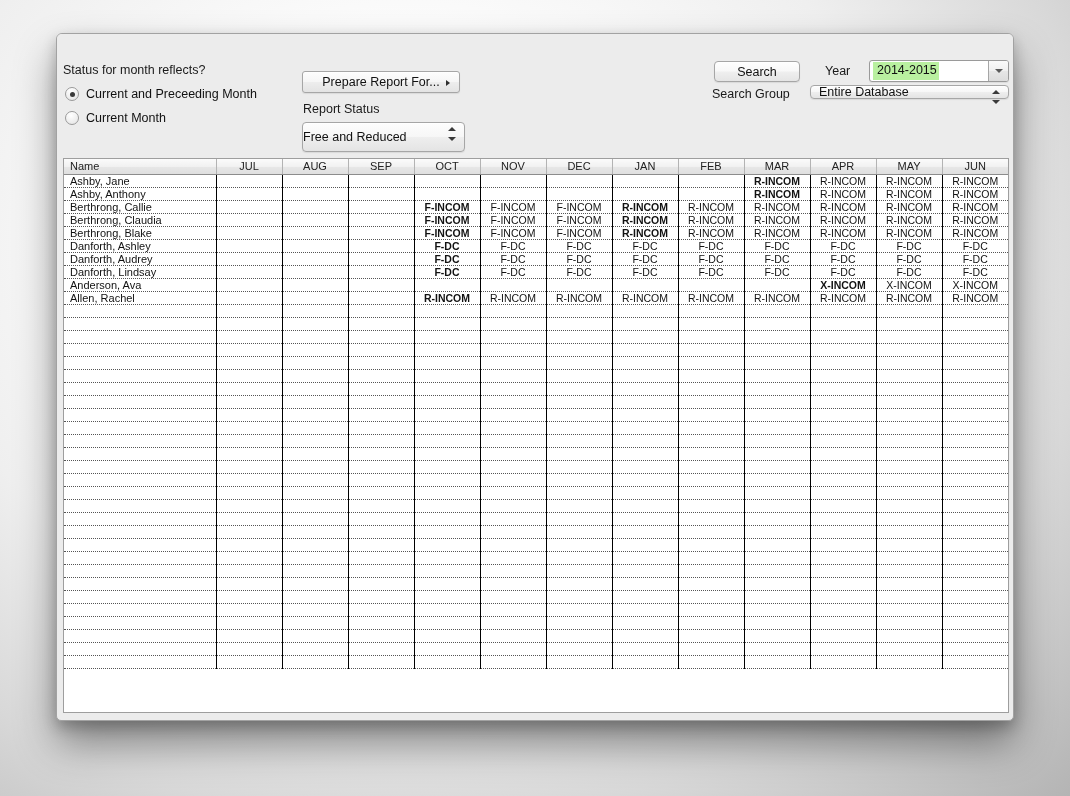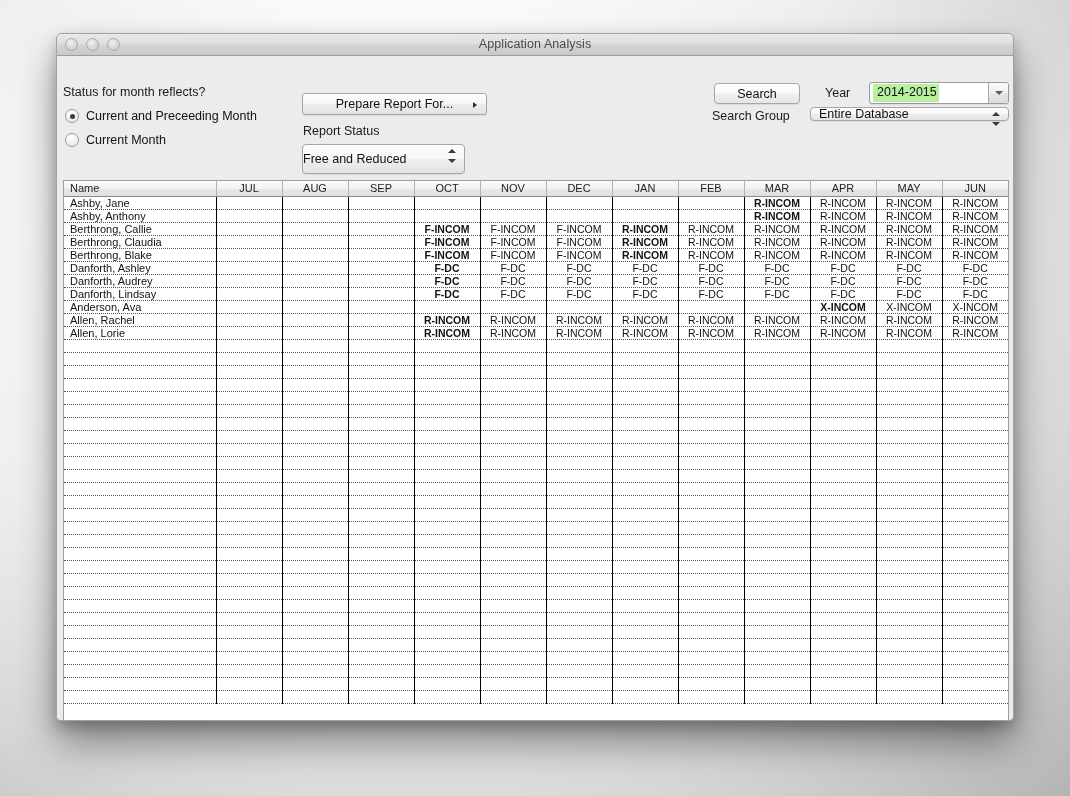--- a/index.html
+++ b/index.html
@@ -68,21 +68,21 @@
   }
   .radio.on::after {
     content: ""; position: absolute;
     left: 3.5px; top: 3.5px; width: 5px; height: 5px;
     border-radius: 50%; background: #3a3a3a;
   }
   .radio-row span { font-size: 12.5px; color: #111; }
 
   #prepare-report-button {
     position: absolute; left: 245px; top: 37px;
-    width: 185px; height: 22px;
+    width: 158px; height: 22px;
     background: linear-gradient(to bottom, #fdfdfd 0%, #f6f6f6 48%, #ededed 52%, #e3e3e3 100%);
     border: 1px solid #a6a6a6; border-radius: 3px;
     box-shadow: 0 1px 0 rgba(255,255,255,.7) inset, 0 1px 1px rgba(0,0,0,.08);
     display: flex; align-items: center; justify-content: center;
     font-size: 12.5px; color: #111;
     cursor: default;
   }
   #prepare-report-button .arrow-right {
     position: absolute; right: 9px; top: 8px;
     width: 0; height: 0;
@@ -216,28 +216,20 @@
     text-align: left; padding-left: 6px;
     font-size: 11px;
   }
   table.grid tbody td.bold { font-weight: bold; }
 </style>
 </head>
 <body>
 
 <div class="window">
 
-  <div class="titlebar">
-    <div class="lights">
-      <span class="light"></span>
-      <span class="light"></span>
-      <span class="light"></span>
-    </div>
-    <div class="title">Application Analysis</div>
-  </div>
 
   <div class="content">
 
     <div class="lbl" id="status-question">Status for month reflects?</div>
 
     <div class="radio-row" id="radio-preceding">
       <span class="radio on"></span>
       <span>Current and Preceeding Month</span>
     </div>
 
@@ -461,35 +453,20 @@
               <td>R-INCOM</td>
               <td>R-INCOM</td>
               <td>R-INCOM</td>
               <td>R-INCOM</td>
               <td>R-INCOM</td>
               <td>R-INCOM</td>
               <td>R-INCOM</td>
               <td>R-INCOM</td>
             </tr>
             <tr>
-              <td class="name-col">Allen, Lorie</td>
-              <td></td>
-              <td></td>
-              <td></td>
-              <td class="bold">R-INCOM</td>
-              <td>R-INCOM</td>
-              <td>R-INCOM</td>
-              <td>R-INCOM</td>
-              <td>R-INCOM</td>
-              <td>R-INCOM</td>
-              <td>R-INCOM</td>
-              <td>R-INCOM</td>
-              <td>R-INCOM</td>
-            </tr>
-            <tr>
               <td class="name-col">&nbsp;</td>
               <td>&nbsp;</td>
               <td>&nbsp;</td>
               <td>&nbsp;</td>
               <td>&nbsp;</td>
               <td>&nbsp;</td>
               <td>&nbsp;</td>
               <td>&nbsp;</td>
               <td>&nbsp;</td>
               <td>&nbsp;</td>

